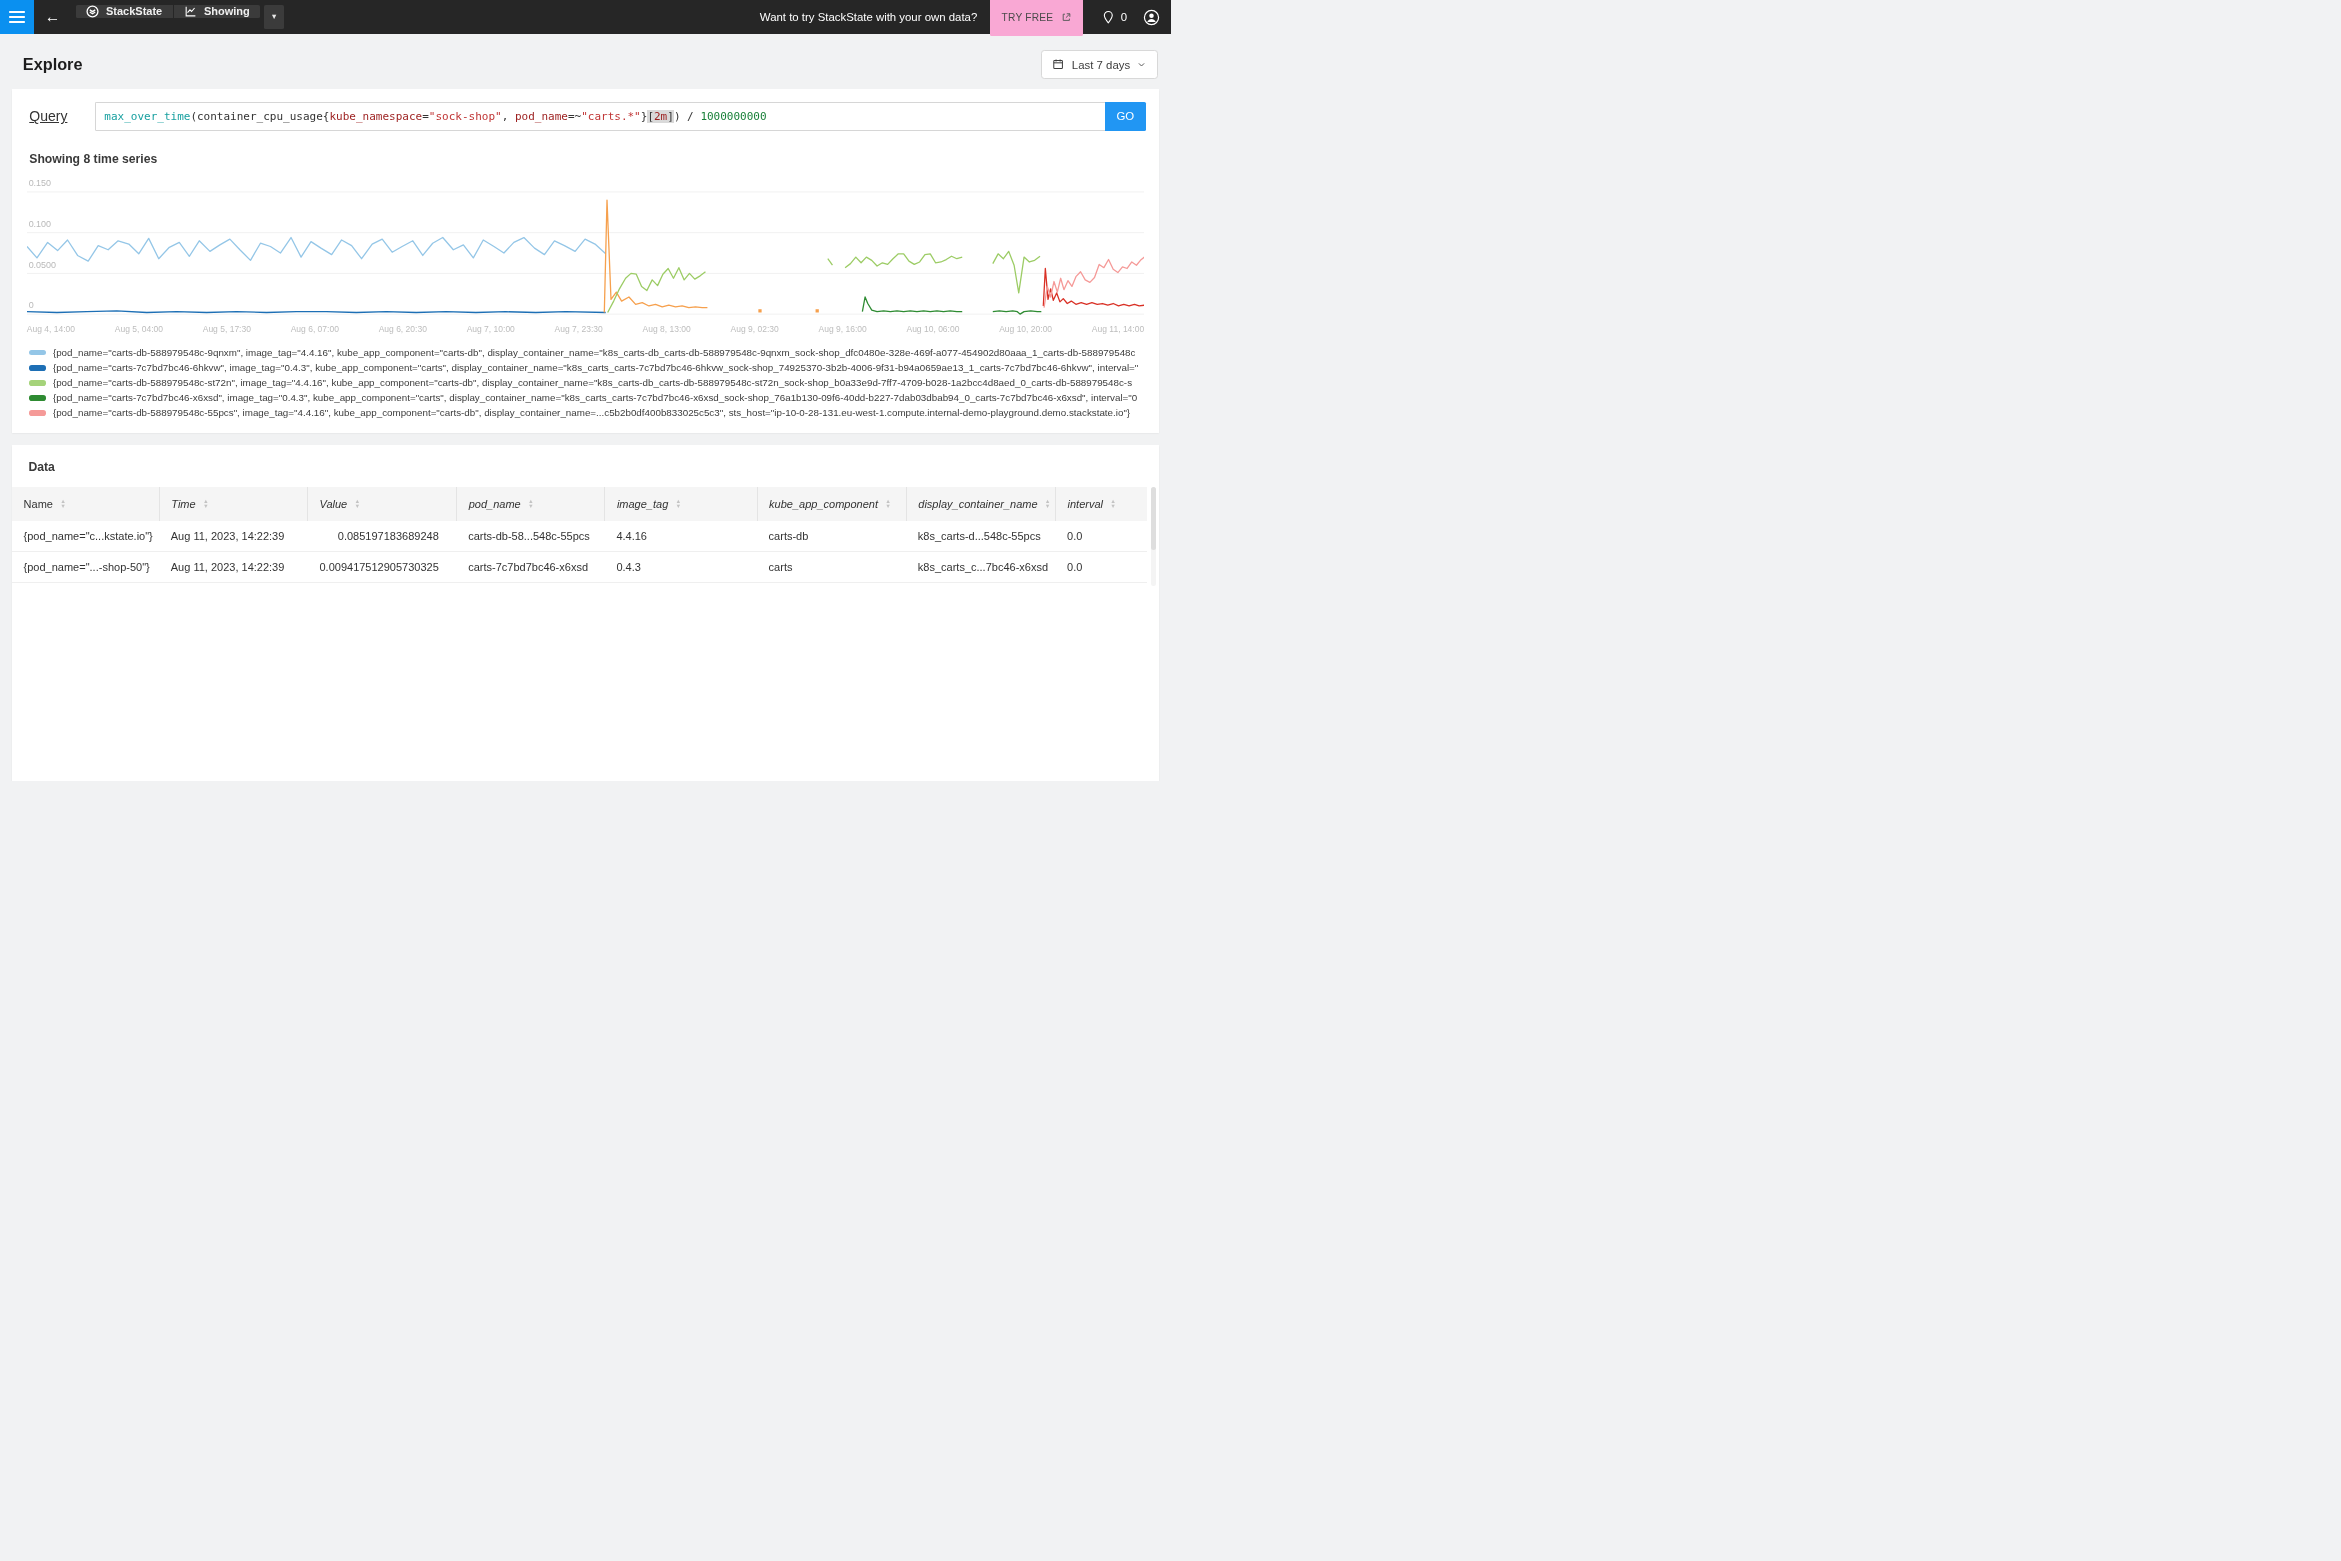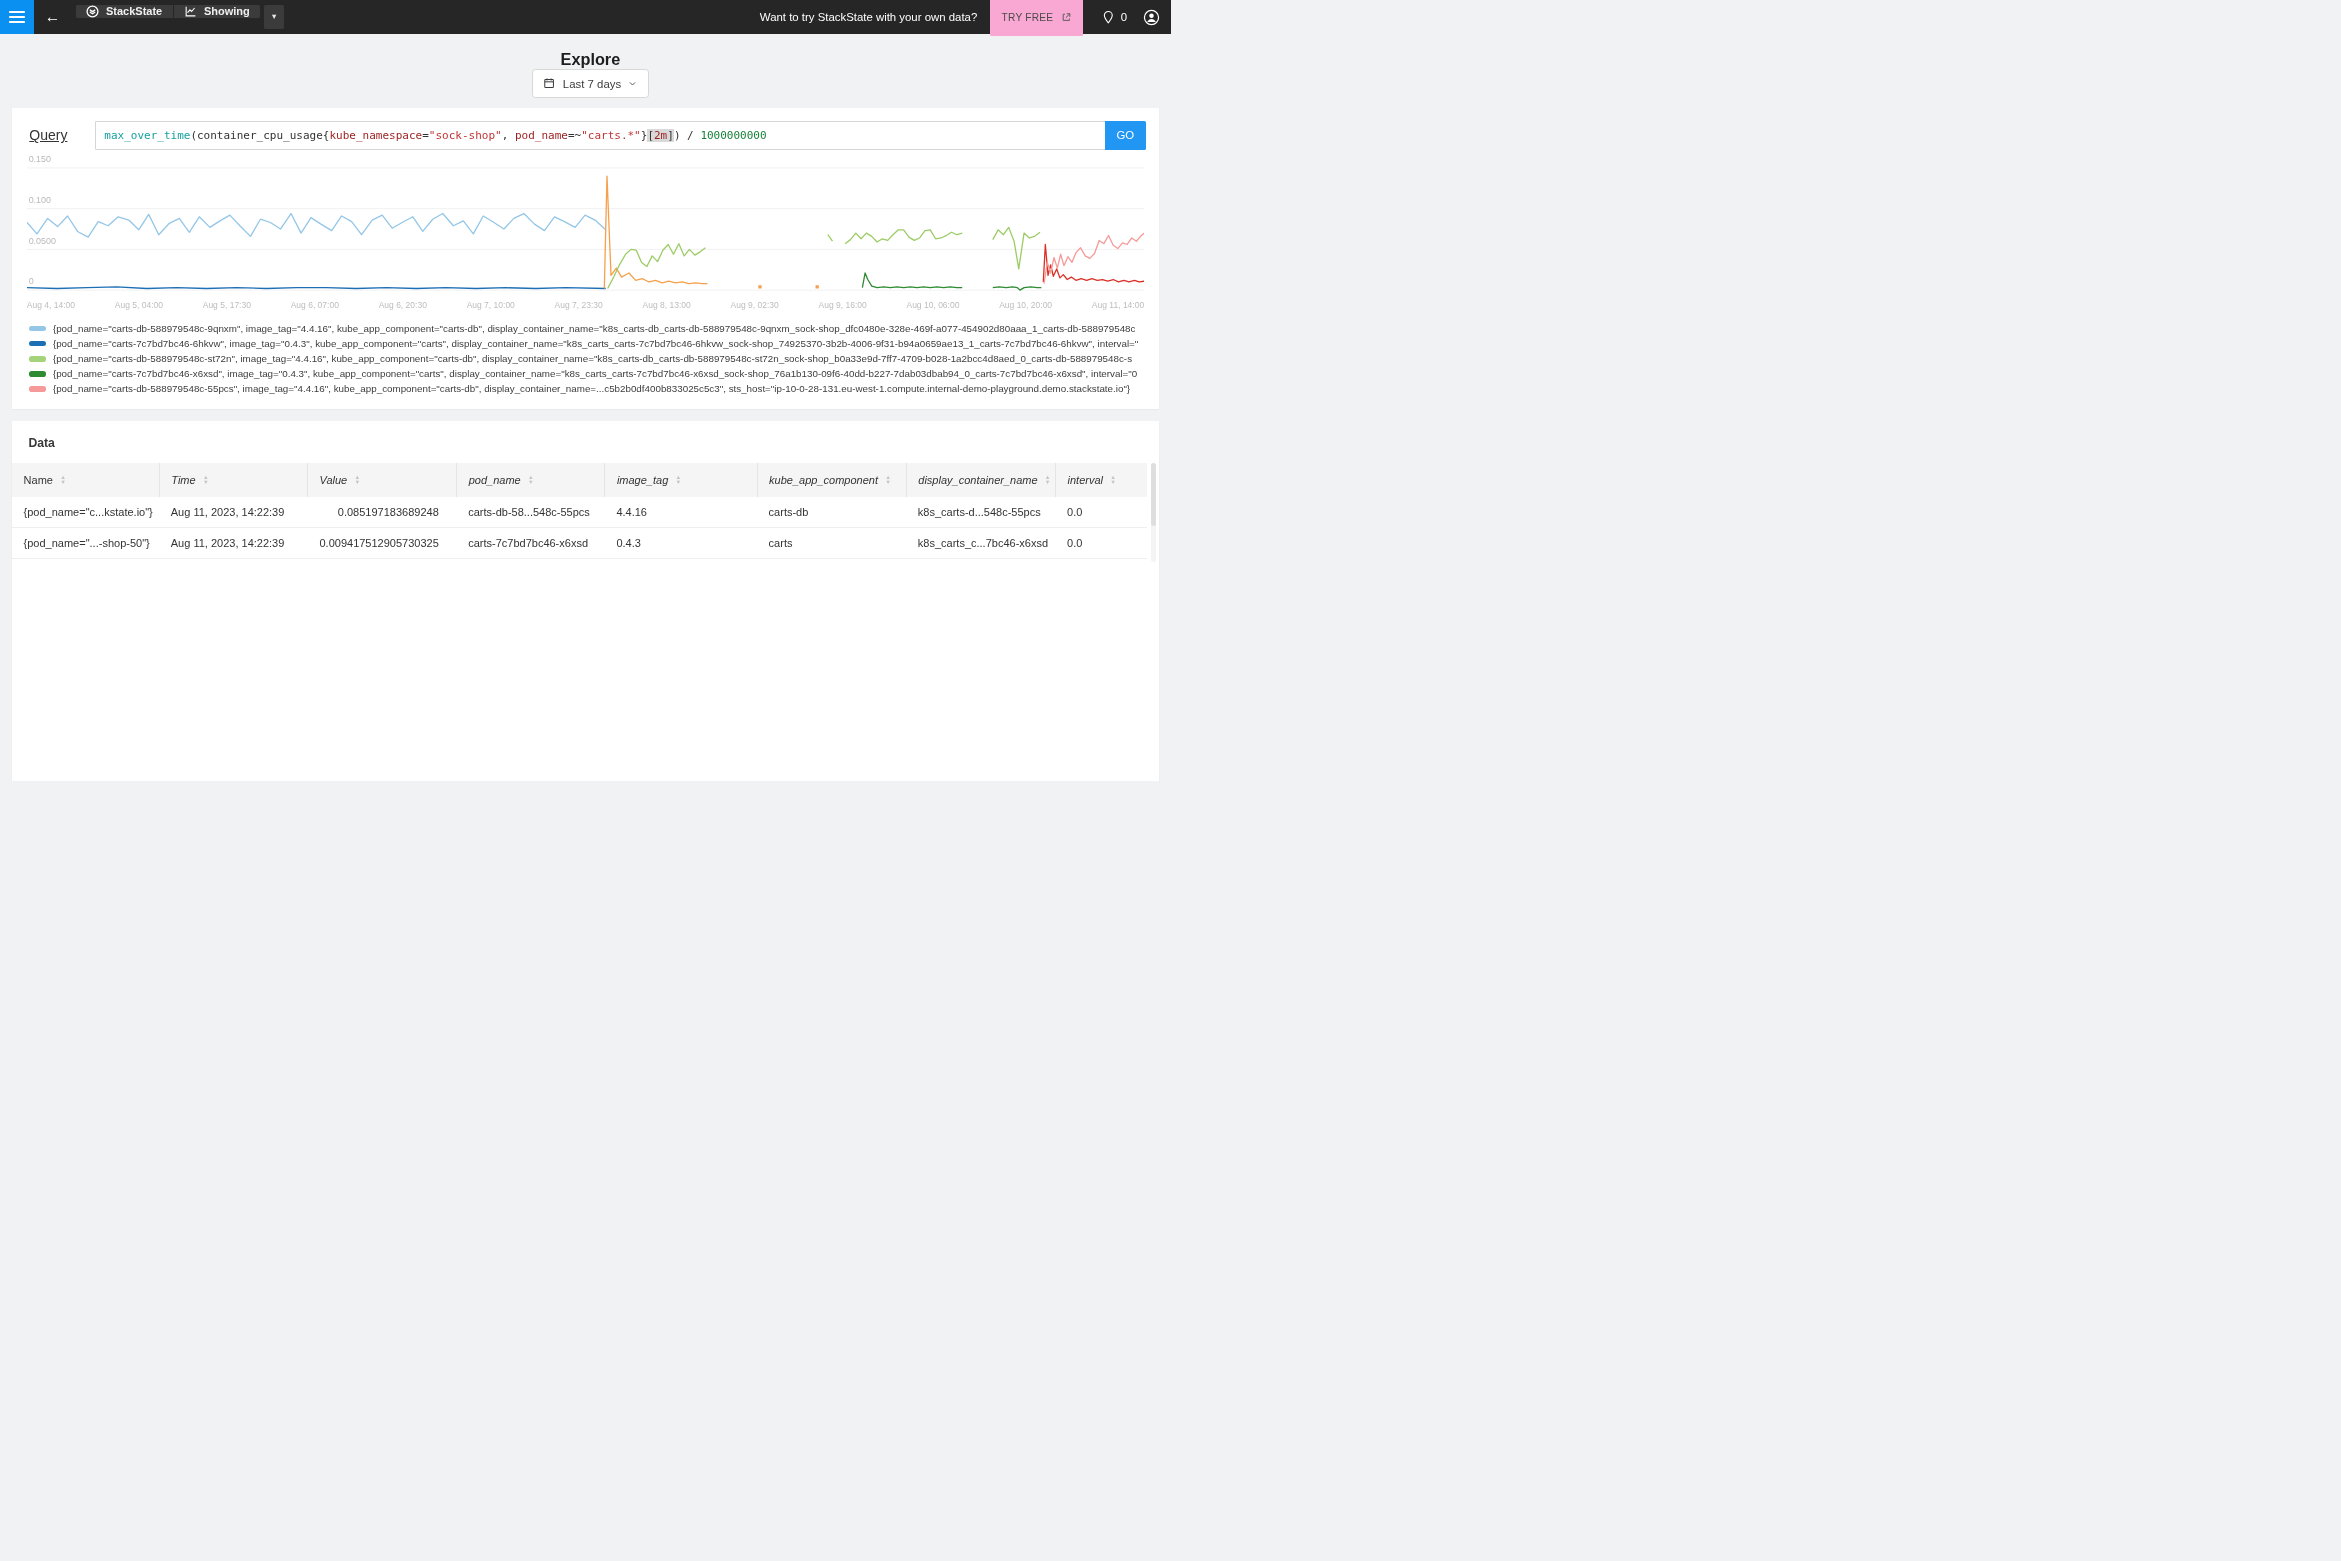--- a/index.html
+++ b/index.html
@@ -24,21 +24,21 @@
   .nav-spacer { flex:1; }
   .promo-text { color:#fff; font-size:11.4px; margin-right:13px; }
   .tryfree-btn { background:#f9a8d4; color:#4a4a4a; font-size:10.2px; letter-spacing:0.2px; height:38px; padding:0 11.4px; border-radius:1.6px; display:flex; align-items:center; gap:7.3px; cursor:pointer; font-weight:400; }
   .nav-right { display:flex; align-items:center; gap:5.7px; margin:0 11.4px 0 18px; color:#fff; }
   .pin-count { font-size:11.4px; }
   .avatar { margin-left:9.8px; cursor:pointer; display:flex; }
   svg.ic { display:block; }
 
   
   .content { padding:0 12.2px 0 12.2px; display:flex; flex-direction:column; flex:1; }
-  .page-head { display:flex; align-items:center; justify-content:space-between; margin:16.3px 0.8px 10.6px 10.6px;flex-direction:column; }
+  .page-head { display:flex; align-items:center; justify-content:space-between; margin:16.3px 0.8px 10.6px 10.6px; }
   .page-title { font-size:16.3px; font-weight:bold; color:#1d1d1d; }
   .range-btn { background:#fff; border:0.8px solid #d8d8d8; border-radius:3.3px; height:28.5px; display:flex; align-items:center; gap:7.3px; padding:0 10.6px; font-size:11.4px; color:#3c3c3c; cursor:pointer; }
 
   .card { background:#fff; box-shadow:0 0.8px 1.6px rgba(0,0,0,.07); }
   .explore-card { padding:12.2px 13px 14.6px 13px; }
 
   
   .query-row { display:flex; align-items:center; }
   .query-label { width:70px; font-size:14px; color:#333; padding-left:4.1px;text-decoration:underline; }
   .query-box { flex:1; display:flex; }
@@ -153,20 +153,21 @@
 
   <div class="card explore-card">
     <div class="query-row">
       <div class="query-label">Query</div>
       <div class="query-box">
         <div class="query-input"><span style="color: rgb(24, 160, 160);">max_over_time</span><span style="color: rgb(51, 51, 51);">(container_cpu_usage{</span><span style="color: rgb(156, 30, 30);">kube_namespace</span><span style="color: rgb(51, 51, 51);">=</span><span style="color: rgb(192, 53, 53);">"sock-shop"</span><span style="color: rgb(51, 51, 51);">, </span><span style="color: rgb(156, 30, 30);">pod_name</span><span style="color: rgb(51, 51, 51);">=~</span><span style="color: rgb(192, 53, 53);">"carts.*"</span><span style="color: rgb(51, 51, 51);">}</span><span style="color: rgb(51, 51, 51); background: rgb(217, 217, 217);">[</span><span style="color: rgb(156, 30, 30); background: rgb(217, 217, 217);">2m</span><span style="color: rgb(51, 51, 51); background: rgb(217, 217, 217);">]</span><span style="color: rgb(51, 51, 51);">) / </span><span style="color: rgb(24, 128, 56);">1000000000</span></div>
         <button class="go-btn">GO</button>
       </div>
     </div>
 
+    <div class="series-heading">Showing 8 time series</div>
 
     <div class="chart-wrap">
       <svg width="100%" height="145" viewBox="0 0 1370 178" preserveAspectRatio="none">
           <line x1="0" x2="1370" y1="22" y2="22" stroke="#ececec" stroke-width="1"></line>
           <text x="2" y="15" fill="#b9b9b9" font-size="11" font-family="Liberation Sans, sans-serif">0.150</text>
           <line x1="0" x2="1370" y1="72" y2="72" stroke="#ececec" stroke-width="1"></line>
           <text x="2" y="65" fill="#b9b9b9" font-size="11" font-family="Liberation Sans, sans-serif">0.100</text>
           <line x1="0" x2="1370" y1="122" y2="122" stroke="#ececec" stroke-width="1"></line>
           <text x="2" y="115" fill="#b9b9b9" font-size="11" font-family="Liberation Sans, sans-serif">0.0500</text>
           <line x1="0" x2="1370" y1="172" y2="172" stroke="#ececec" stroke-width="1"></line>

